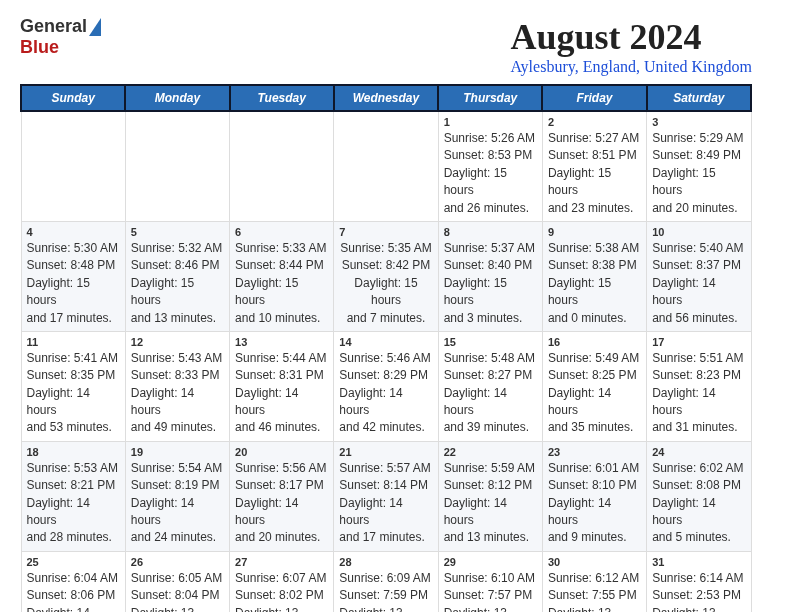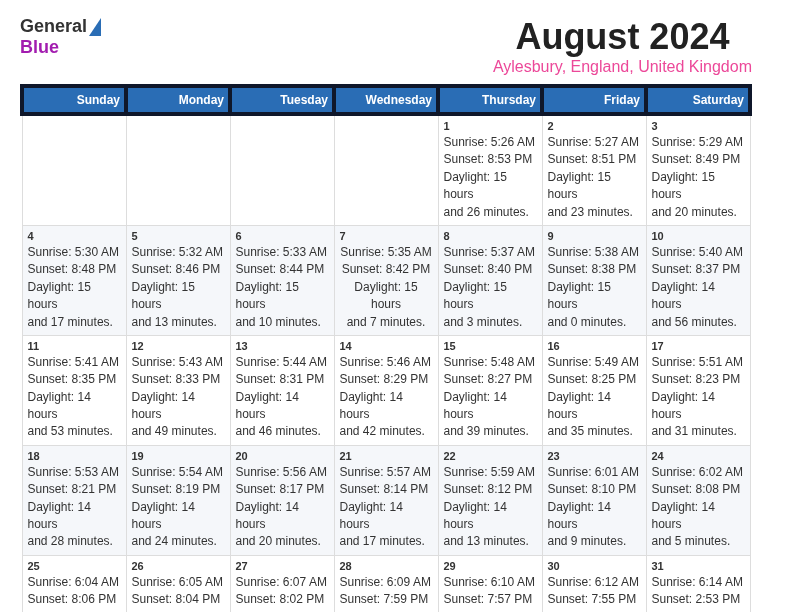--- a/index.html
+++ b/index.html
@@ -26,60 +26,62 @@
       align-items: flex-start;
     }
     .logo-text-general {
       font-size: 18px;
       font-weight: bold;
       color: #333;
     }
     .logo-text-blue {
       font-size: 18px;
       font-weight: bold;
-      color: #a21caf;
+      color: #b91c1c;
     }
     .logo-line {
       display: flex;
       align-items: center;
     }
     .logo-triangle {
       width: 0;
       height: 0;
       border-left: 12px solid transparent;
       border-right: 0px solid transparent;
       border-bottom: 18px solid #2a6db5;
       margin-left: 2px;
     }
     .title-area {
-      text-align: center;
+      text-align: left;
+      font-family: Liberation Serif, serif;
     }
     .main-title {
       font-size: 36px;
       font-weight: bold;
       color: #222;
     }
     .subtitle {
       font-size: 16px;
-      color: #ec4899;
+      color: #1d4ed8;
       font-weight: normal;
     }
     .calendar {
       width: 100%;
       border-collapse: collapse;
       table-layout: fixed;
     }
     .calendar th {
       background-color: #2a6db5;
       color: #fff;
       font-size: 12px;
       font-weight: bold;
       padding: 5px 4px;
-      text-align: right;
-      border: 4px solid #0f172a;
+      text-align: center;
+      border: 2px solid #0f172a;
+      font-style: italic;
     }
     .calendar td {
       vertical-align: top;
       padding: 4px 5px;
       font-size: 9.5px;
       color: #333;
       border: 1px solid #ddd;
       height: 80px;
       background: #fff;
     }

